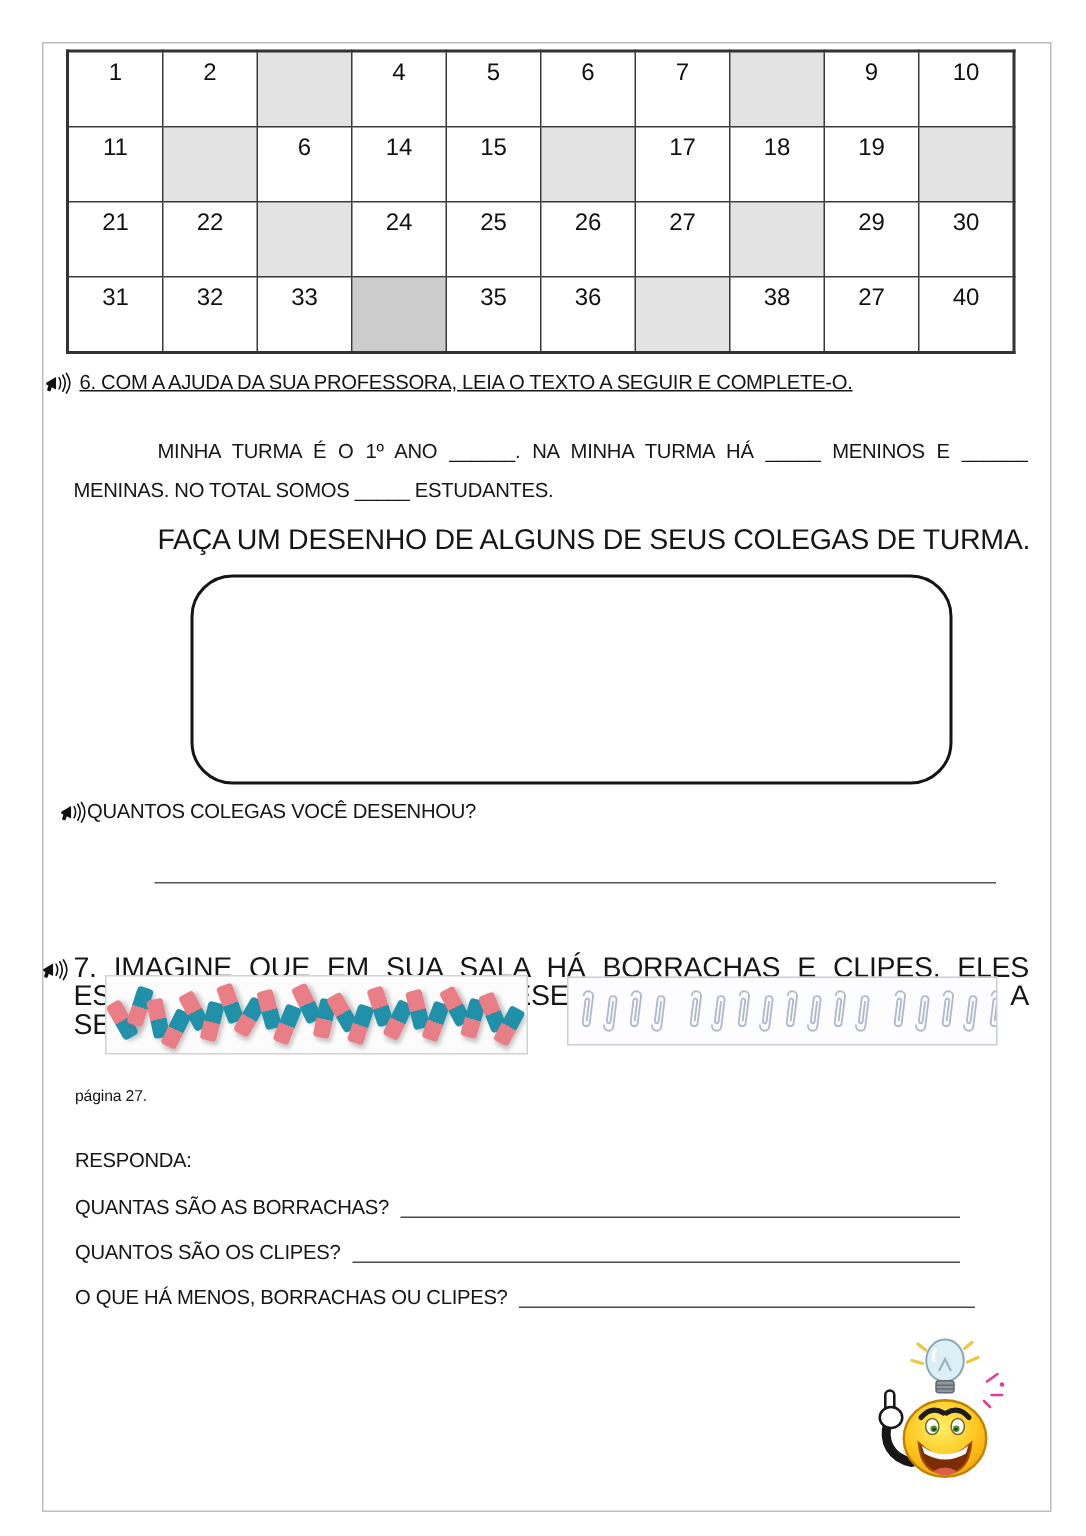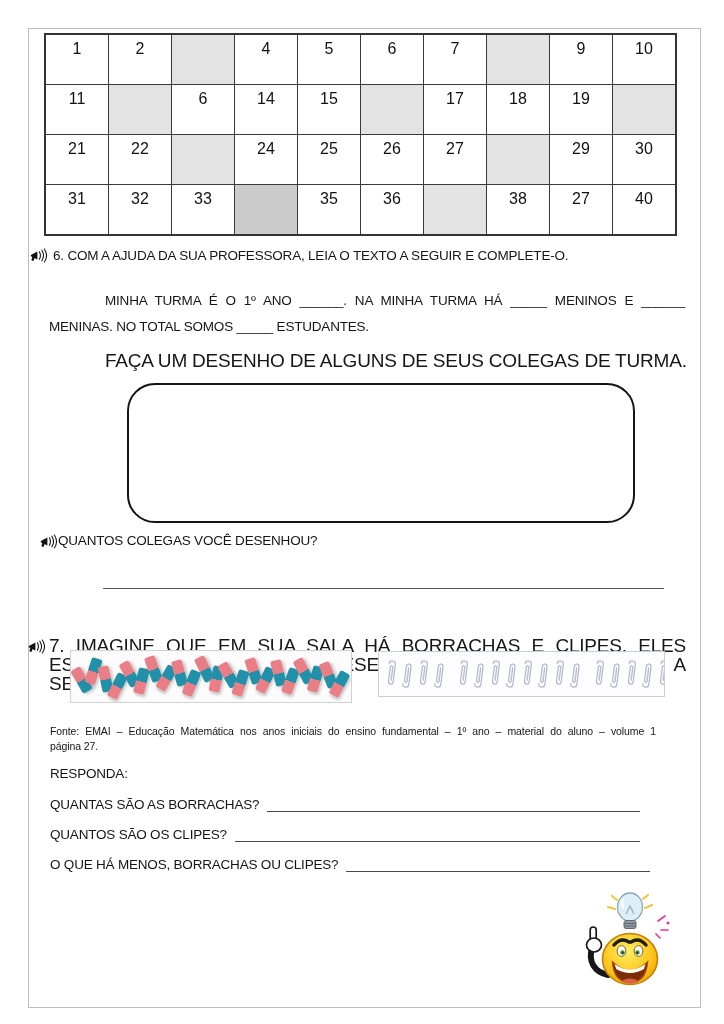--- a/index.html
+++ b/index.html
@@ -3,21 +3,21 @@
 <meta charset="utf-8">
 <style>
   html,body{margin:0;padding:0;width:724px;height:1024px;background:#fff;overflow:hidden;}
   body{font-family:"Liberation Sans","DejaVu Sans",sans-serif;color:#161616;position:relative;}
   .frame{position:absolute;left:28px;top:28px;width:671px;height:978px;border:1px solid #bdbdbd;}
   
   .numtab{position:absolute;left:44px;top:33px;border-collapse:collapse;border:2px solid #333;}
   .numtab td{width:60px;height:43px;border:1px solid #3a3a3a;text-align:center;vertical-align:top;
              padding-top:5px;font-size:16px;color:#111;}
   
-  .q6head{position:absolute;left:30px;top:247px;display:flex;align-items:center;gap:5px;font-size:13.5px;letter-spacing:-0.2px;}
+  .q6head{position:absolute;left:30px;top:247px;display:flex;align-items:flex-start;gap:5px;font-size:13.5px;letter-spacing:-0.2px;text-decoration:underline;}
   .spk{flex:0 0 auto;margin-top:1px;}
   .para{position:absolute;left:49px;top:288px;width:636px;font-size:13.5px;letter-spacing:-0.2px;line-height:26px;}
   .jline{text-align:justify;text-align-last:justify;}
   .faca{position:absolute;left:105px;top:350px;font-size:19px;letter-spacing:-0.2px;}
   .drawbox{position:absolute;left:127px;top:383px;width:504px;height:136px;border:2px solid #141414;border-radius:28px;background:#fff;}
   .qcol{position:absolute;left:40px;top:533px;display:flex;align-items:flex-start;font-size:13.5px;letter-spacing:-0.2px;}
   .ansline{position:absolute;left:103px;top:588px;width:561px;border-top:1.4px solid #555;}
   .q7block{position:absolute;left:49px;top:636px;width:637px;font-size:19px;letter-spacing:-0.2px;line-height:19px;}
   .q7block .spk{position:absolute;left:-21px;top:2px;}
   
@@ -223,21 +223,20 @@
       </svg>
       <svg viewBox="0 0 18 44" class="clip" style="transform: scaleY(-1) rotate(-7deg);">
         <path d="M5 9 a4 4 0 0 1 8 0 v23 a3 3 0 0 1 -6 0 V13 a1.6 1.6 0 0 1 3.2 0 v17" fill="none" stroke="#b0b8cc" stroke-width="1.6" stroke-linecap="round"></path>
       </svg>
       <svg viewBox="0 0 18 44" class="clip" style="transform: rotate(7deg);">
         <path d="M5 9 a4 4 0 0 1 8 0 v23 a3 3 0 0 1 -6 0 V13 a1.6 1.6 0 0 1 3.2 0 v17" fill="none" stroke="#b0b8cc" stroke-width="1.6" stroke-linecap="round"></path>
       </svg>
     </div>
 
   <div class="fonte">
-    <div class="jline">Fonte: EMAI – Educação Matemática nos anos iniciais do ensino fundamental – 1º ano – material do aluno – volume 1</div>
     <div>página 27.</div>
   </div>
 
   <div class="responda">RESPONDA:</div>
 
   <div class="arow r1">
     <span>QUANTAS SÃO AS BORRACHAS?</span>
     <span class="line"></span>
   </div>
   <div class="arow r2">

